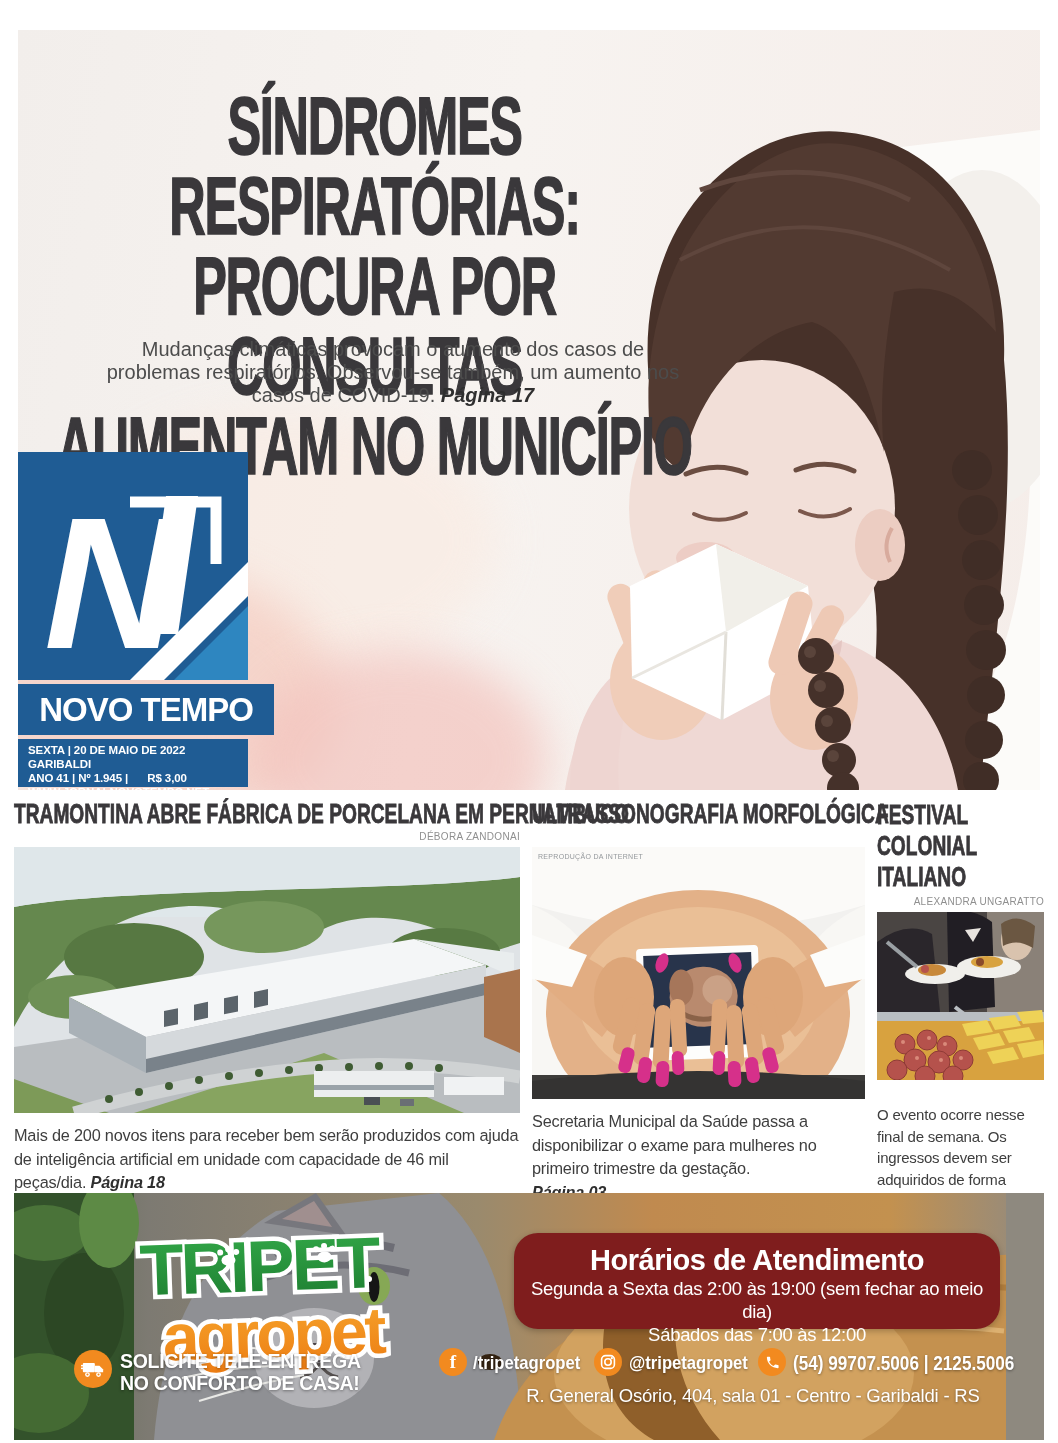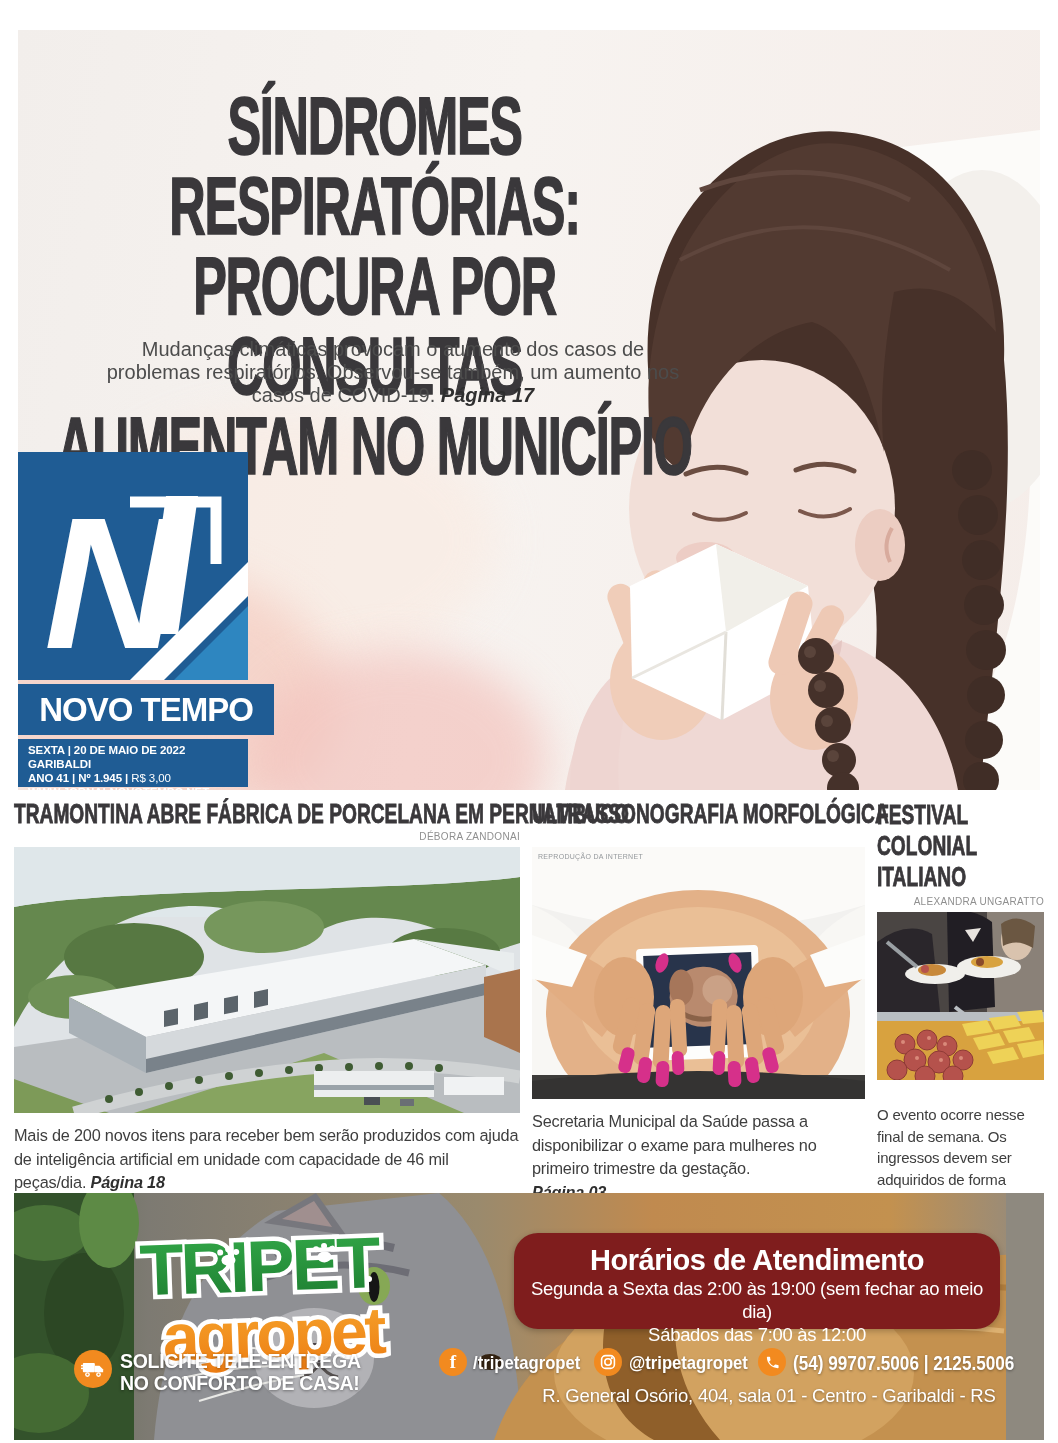--- a/index.html
+++ b/index.html
@@ -24,21 +24,21 @@
   .pref{font-weight:700;font-style:italic;color:#2f2f2f;}
 
   
   .masthead{position:absolute;left:0;top:422px;width:230px;}
   .logo-square{position:relative;width:230px;height:228px;background:#1f5c94;}
   .logo-name{margin-top:4px;width:256px;height:51px;background:#1f5c94;color:#fff;
         font-weight:700;font-size:33px;line-height:51px;text-align:center;letter-spacing:-1px;}
   .logo-info{margin-top:4px;width:230px;height:48px;background:#1f5c94;color:#fff;
         font-weight:700;font-size:11.5px;line-height:14px;box-sizing:border-box;
         padding:4px 0 0 10px;letter-spacing:-0.1px;}
-  .logo-info .lite{font-weight:400;}
+  .logo-info .lite{font-weight:700;margin-left:16px;}
 
   
   .col{position:absolute;top:800px;}
   .col1{left:14px;width:506px;}
   .col2{left:532px;width:333px;}
   .col3{left:877px;width:167px;}
   .col h2{margin:0;font-size:27px;line-height:28px;color:#3a383b;font-weight:700;
         -webkit-text-stroke:0.8px #3a383b;}
   .cond{display:inline-block;transform:scaleX(0.71);transform-origin:0 0;white-space:nowrap;}
   .cond-wrap{display:block;width:236px;transform:scaleX(0.71);transform-origin:0 0;
@@ -72,21 +72,21 @@
   .hours-line{font-size:18.5px;line-height:23px;letter-spacing:-0.3px;}
   .contact-circle{position:absolute;width:28px;height:28px;border-radius:50%;
         background:#f28a1f;top:155px;display:flex;align-items:center;justify-content:center;}
   .fb-c{left:425px;} .ig-c{left:580px;} .ph-c{left:744px;}
   .fb-glyph{color:#fff;font-weight:700;font-size:19px;font-family:"Liberation Serif",serif;}
   .contact-label{position:absolute;top:159px;color:#fff;font-weight:700;font-size:18.5px;
         transform:scaleX(0.9);transform-origin:0 0;text-shadow:0 1px 3px rgba(0,0,0,.4);
         white-space:nowrap;}
   .fb-l{left:459px;} .ig-l{left:615px;}
   .ph-l{left:779px;font-size:19.5px;transform:scaleX(0.88);}
-  .ad-address{position:absolute;left:520px;top:192px;width:470px;text-align:center;
+  .ad-address{position:absolute;left:504px;top:192px;width:470px;text-align:center;
         color:#fff;font-size:18.5px;letter-spacing:-0.2px;text-shadow:0 1px 3px rgba(0,0,0,.4);}
 </style>
 </head>
 <body>
 
 <div class="page">
 
   <div class="hero">
     <div class="hero-blob blob-cream"></div>
     <div class="hero-blob blob-pink1"></div>

